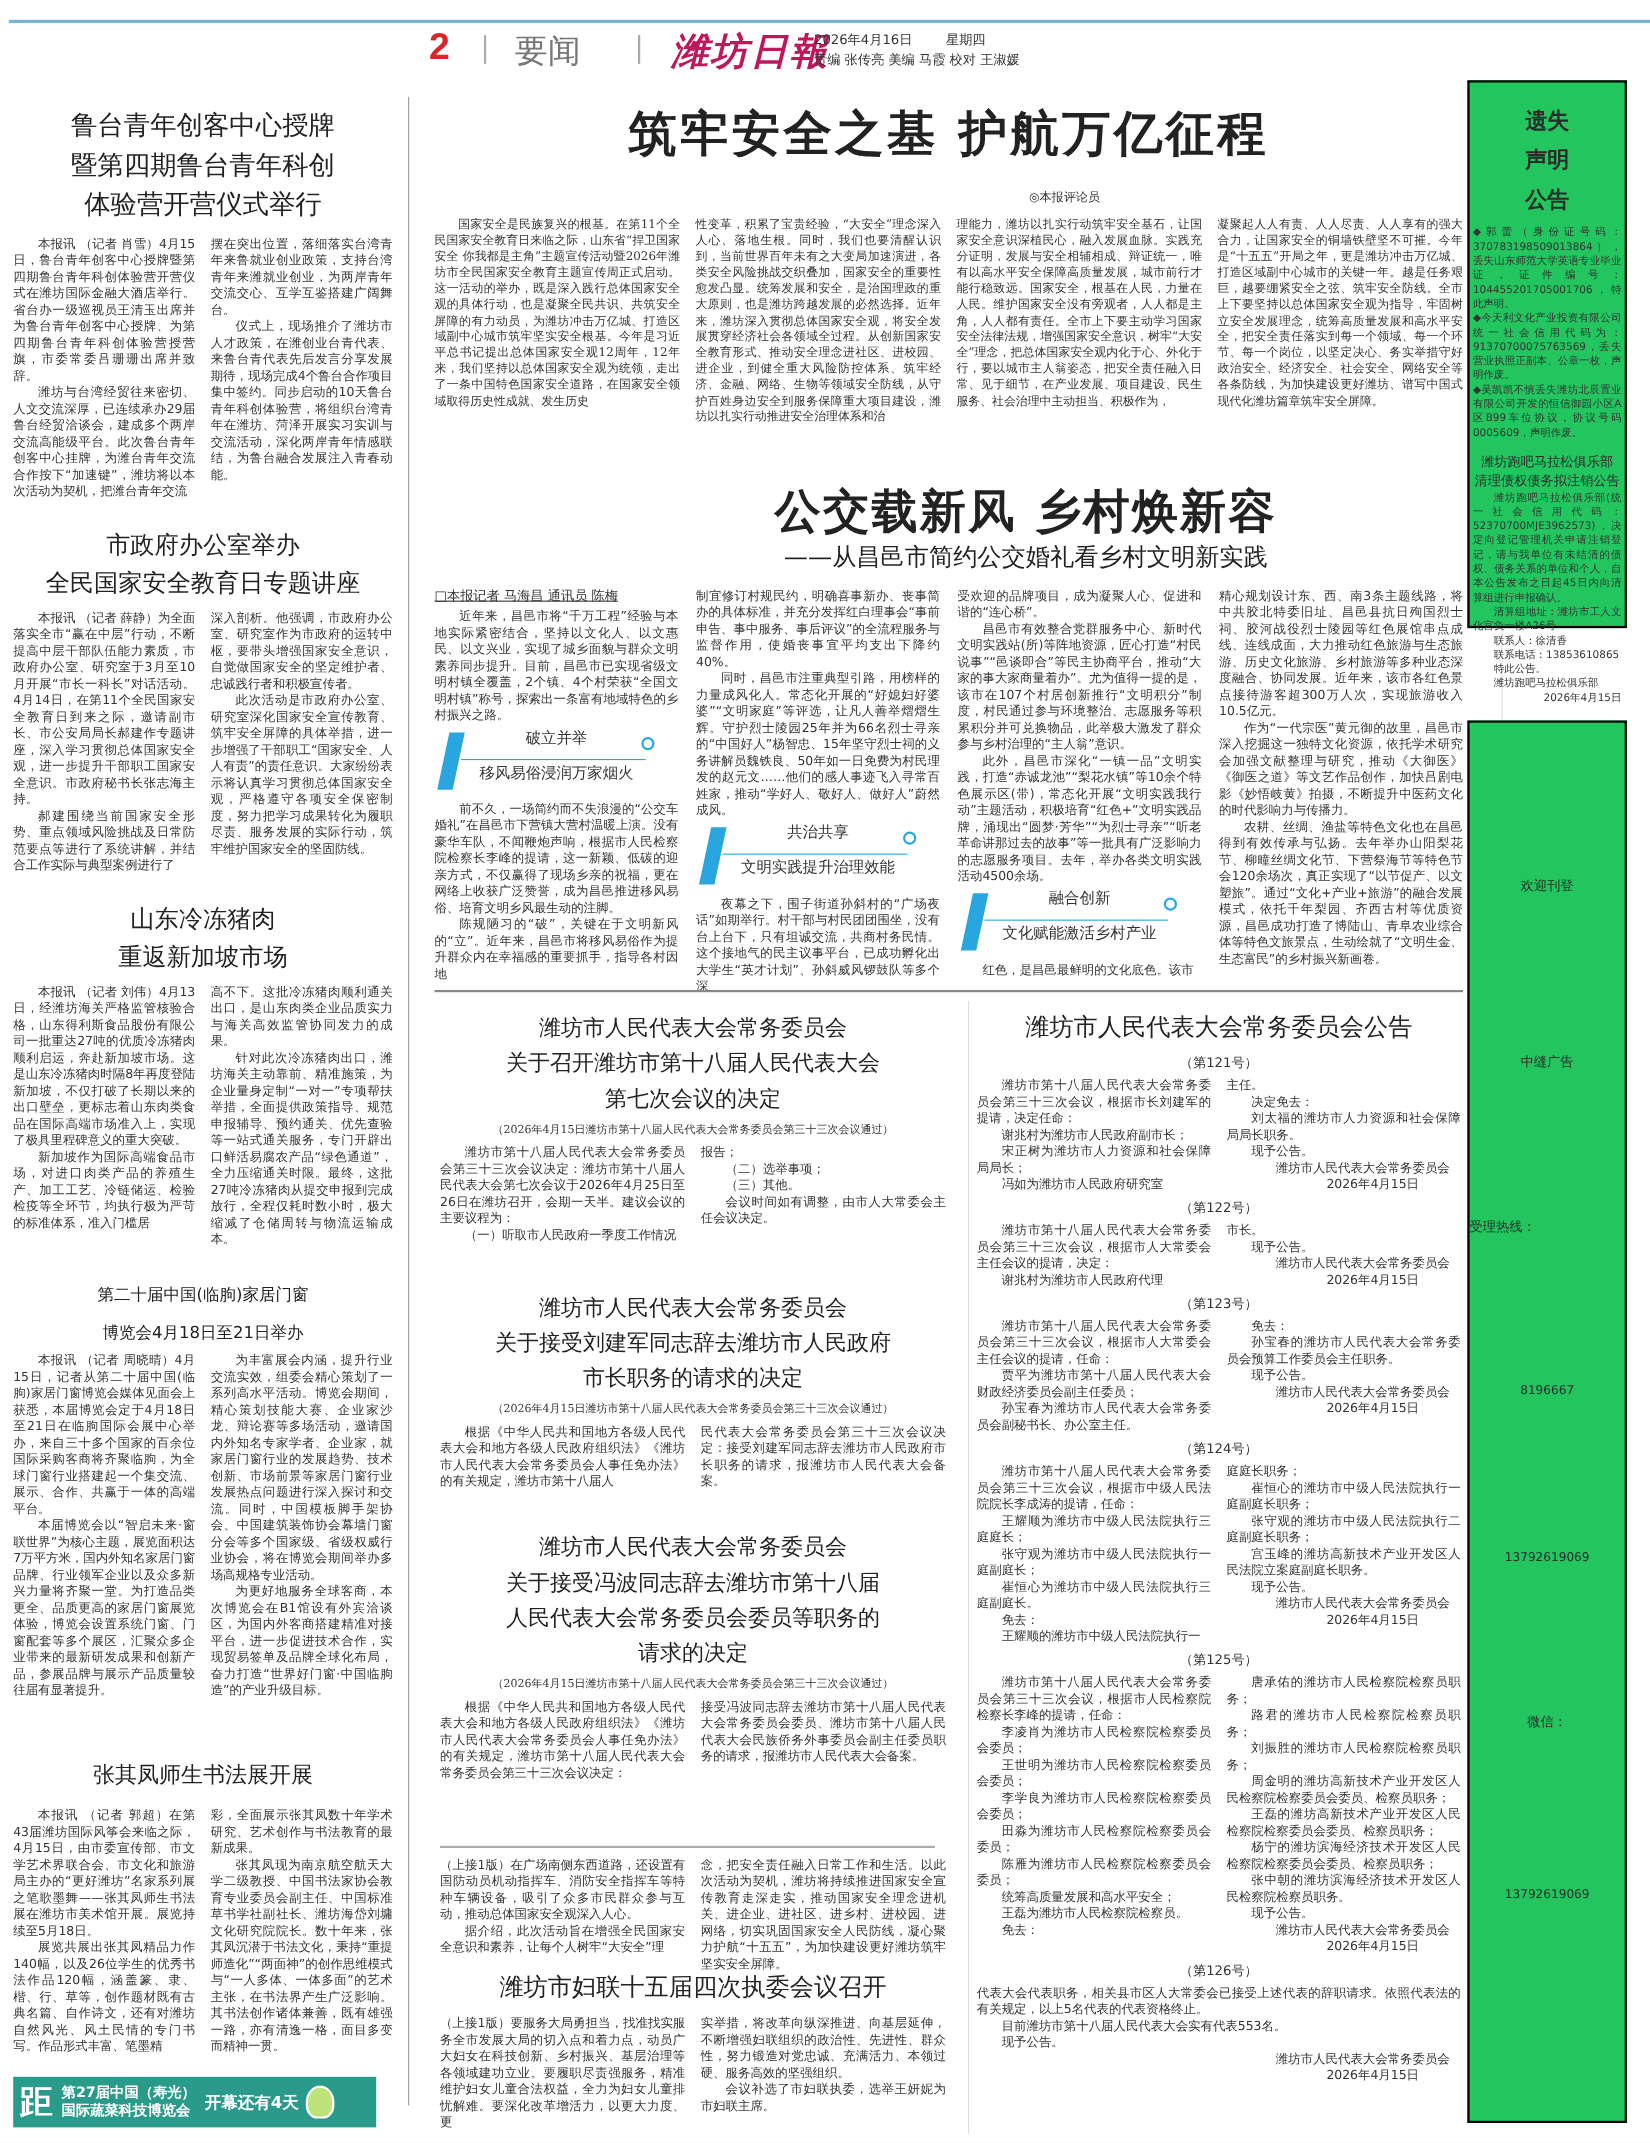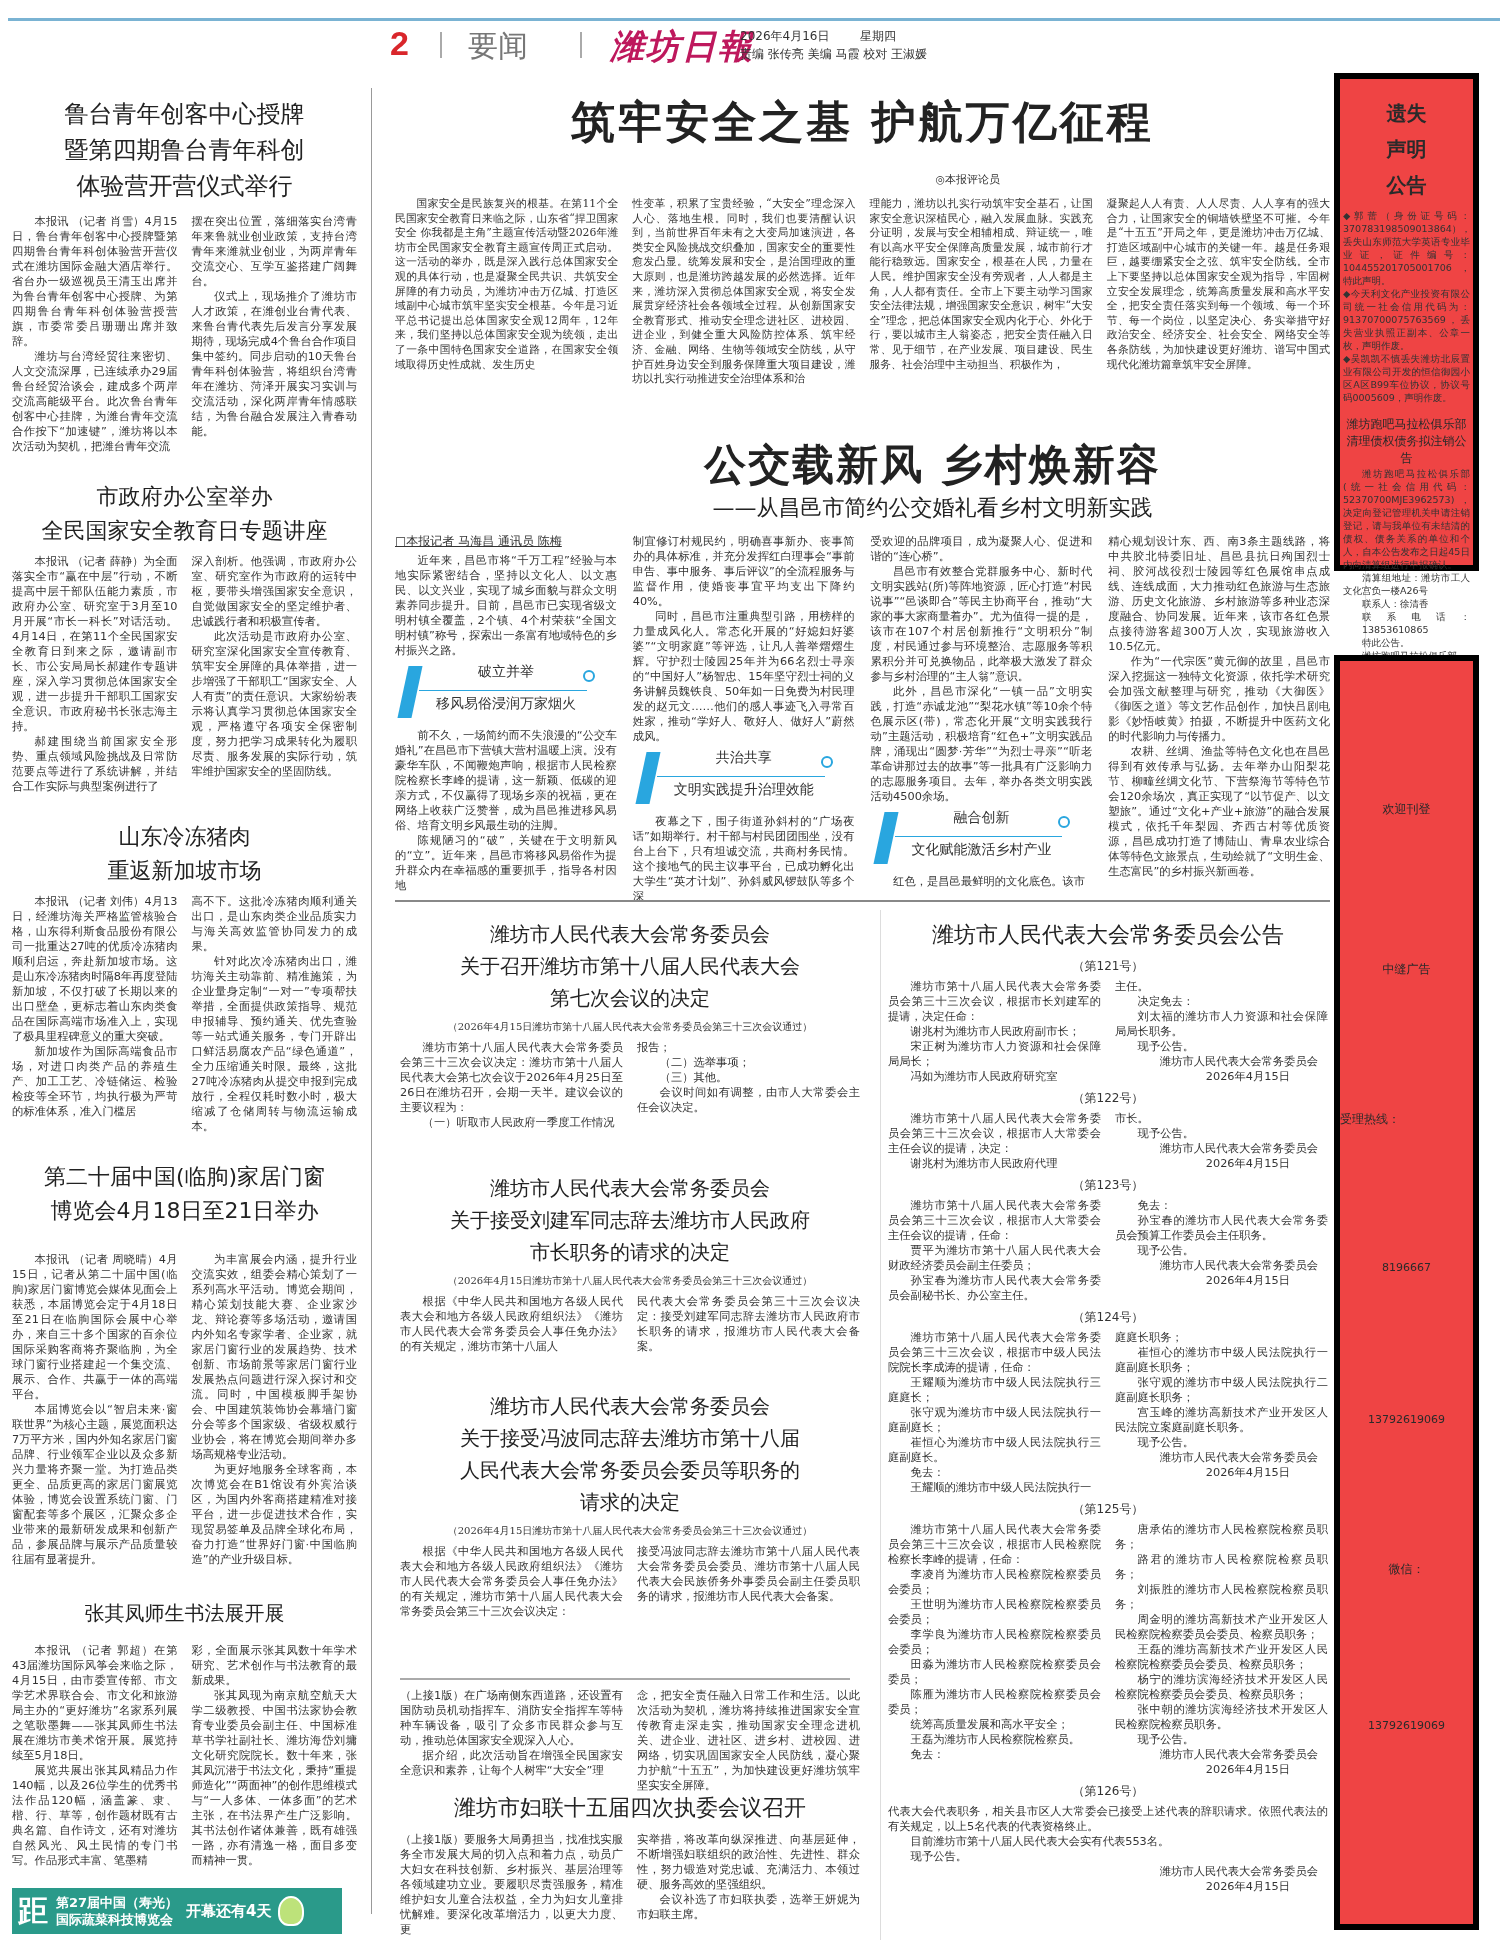--- a/index.html
+++ b/index.html
@@ -24,21 +24,21 @@
 .twocol{display:flex;gap:14px}
 .twocol>div{flex:1}
 .threecol{display:flex;gap:16px}
 .threecol>div{flex:1}
 .sub-h{position:relative;height:58px;margin:6px 0}
 .sub-h .bar{position:absolute;left:8px;top:2px;width:14px;height:52px;background:#29a6df;transform:skewX(-12deg)}
 .sub-h .ln{position:absolute;left:24px;top:26px;right:30px;height:1px;background:#29a6df}
 .sub-h .dot{position:absolute;right:22px;top:6px;width:12px;height:12px;border:2px solid #29a6df;border-radius:50%}
 .sub-h .t1{position:absolute;left:0;right:0;top:0;text-align:center;font-size:14px;color:#333}
 .sub-h .t2{position:absolute;left:0;right:0;top:32px;text-align:center;font-size:14px;color:#333}
-.ad-box{position:absolute;border:6px solid #000000;background:#ef4444}
+.ad-box{position:absolute;border:2px solid #000000;background:#22c55e}
 .notice-num{text-align:center;font-size:12px;color:#333;margin:6px 0 4px}
 .sig{text-align:right;padding-right:10px}
 .datesig{text-align:right;padding-right:38px}
 .banner{position:absolute;left:12px;top:1888px;width:330px;height:46px;background:#2a9a8a;color:#fff;display:flex;align-items:center;padding:0 6px}
 .banner .ju{font-size:30px;font-weight:bold;color:#fff;margin-right:8px}
 .banner .lines{font-size:13px;line-height:17px;font-weight:bold}
 .banner .cnt{font-size:15px;font-weight:bold;margin-left:8px}
 .banner .mascot{width:26px;height:30px;margin-left:6px;border-radius:50% 50% 40% 40%;background:#bde27a;border:2px solid #fff}
 </style>
 </head>
@@ -106,21 +106,21 @@
           <p>新加坡作为国际高端食品市场，对进口肉类产品的养殖生产、加工工艺、冷链储运、检验检疫等全环节，均执行极为严苛的标准体系，准入门槛居</p>
         </div>
       <div>
           <p style="text-indent:0">高不下。这批冷冻猪肉顺利通关出口，是山东肉类企业品质实力与海关高效监管协同发力的成果。</p>
           <p>针对此次冷冻猪肉出口，潍坊海关主动靠前、精准施策，为企业量身定制“一对一”专项帮扶举措，全面提供政策指导、规范申报辅导、预约通关、优先查验等一站式通关服务，专门开辟出口鲜活易腐农产品“绿色通道”，全力压缩通关时限。最终，这批27吨冷冻猪肉从提交申报到完成放行，全程仅耗时数小时，极大缩减了仓储周转与物流运输成本。</p>
         </div>
     </div>
   </div>
 
   <div class="block" style="left:12px;top:1160px;width:345px">
-    <div class="h-sans" style="font-size:22px;line-height:34px;margin-bottom:24px">
+    <div class="h-sans" style="font-size:15px;line-height:34px;margin-bottom:1px">
       <div>第二十届中国(临朐)家居门窗</div>
       <div>博览会4月18日至21日举办</div>
     </div>
     <div class="twocol col-text">
       <div>
           <p>本报讯 （记者 周晓晴）4月15日，记者从第二十届中国(临朐)家居门窗博览会媒体见面会上获悉，本届博览会定于4月18日至21日在临朐国际会展中心举办，来自三十多个国家的百余位国际采购客商将齐聚临朐，为全球门窗行业搭建起一个集交流、展示、合作、共赢于一体的高端平台。</p>
           <p>本届博览会以“智启未来·窗联世界”为核心主题，展览面积达7万平方米，国内外知名家居门窗品牌、行业领军企业以及众多新兴力量将齐聚一堂。为打造品类更全、品质更高的家居门窗展览体验，博览会设置系统门窗、门窗配套等多个展区，汇聚众多企业带来的最新研发成果和创新产品，参展品牌与展示产品质量较往届有显著提升。</p>
         </div>
       <div>
           <p>为丰富展会内涵，提升行业交流实效，组委会精心策划了一系列高水平活动。博览会期间，精心策划技能大赛、企业家沙龙、辩论赛等多场活动，邀请国内外知名专家学者、企业家，就家居门窗行业的发展趋势、技术创新、市场前景等家居门窗行业发展热点问题进行深入探讨和交流。同时，中国模板脚手架协会、中国建筑装饰协会幕墙门窗分会等多个国家级、省级权威行业协会，将在博览会期间举办多场高规格专业活动。</p>

